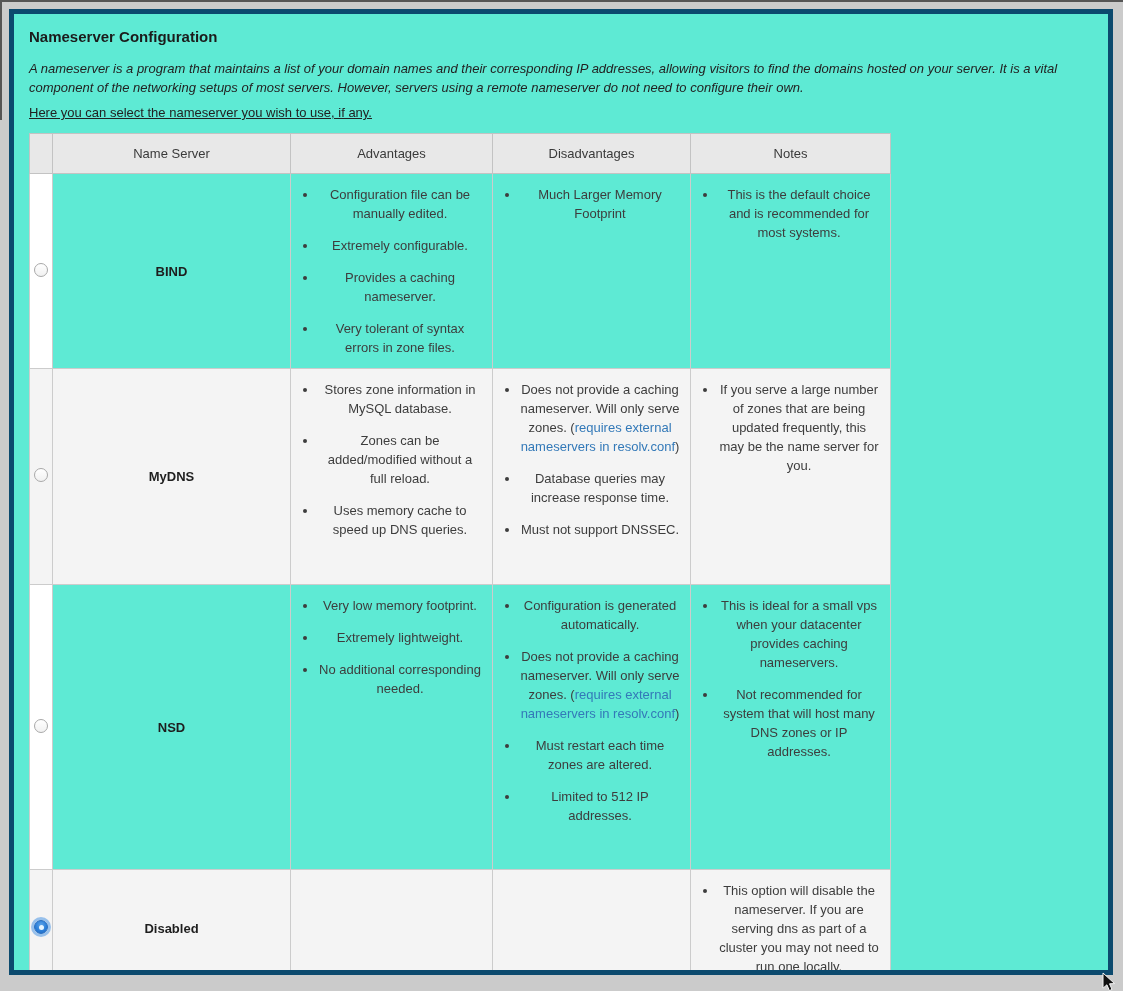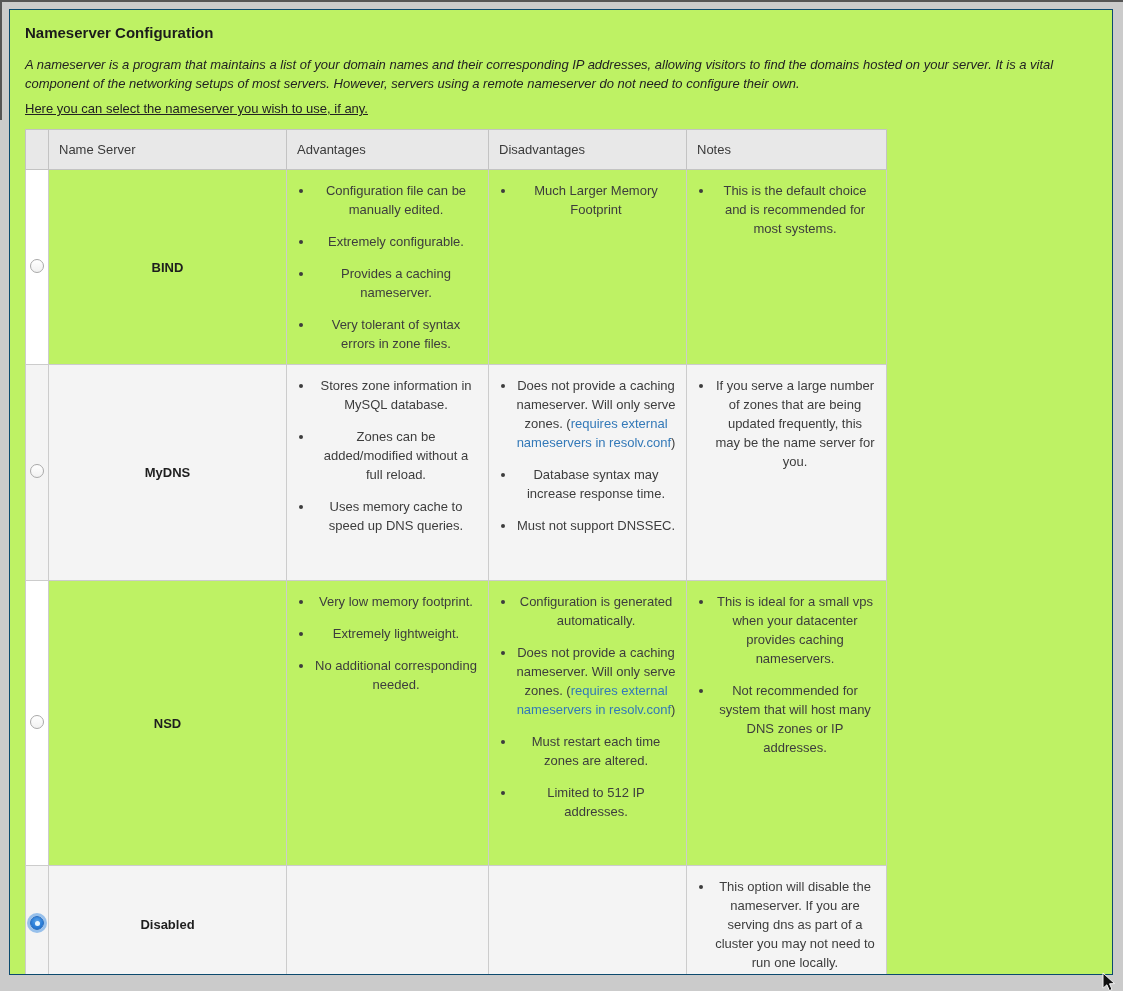--- a/index.html
+++ b/index.html
@@ -15,22 +15,22 @@
     background: #555;
   }
   .left-edge {
     position: absolute; top: 0; left: 0; width: 2px; height: 120px;
     background: #555;
   }
   .panel {
     position: absolute;
     left: 9px; top: 9px;
     width: 1104px; height: 966px;
-    background: #bef264;
-    border: 1px solid #0c4a6e;
+    background: #5eead4;
+    border: 5px solid #0c4a6e;
     padding: 12px 15px;
     overflow: hidden;
   }
   .page-title {
     font-size: 15px;
     font-weight: bold;
     color: #1b1b1b;
     margin: 2px 0 14px 0;
   }
   .intro {
@@ -55,21 +55,21 @@
   }
   .ns-table th, .ns-table td {
     border: 1px solid #cccccc;
     font-size: 13px;
     color: #3d3d3d;
     vertical-align: top;
   }
   .ns-table thead th {
     background: #e8e8e8;
     border-color: #c3c3c3;
-    text-align: left;
+    text-align: center;
     font-weight: normal;
     color: #3a3a3a;
     height: 40px;
     padding: 6px 10px;
     vertical-align: middle;
   }
   .ns-table tbody tr.alt td { background: #f4f4f4; }
   .ns-table tbody td.radio-cell { background: #ffffff; vertical-align: middle; text-align: center; padding: 0; }
   .ns-table tbody td.name-cell {
     vertical-align: middle;
@@ -184,21 +184,21 @@
           <td class="list-cell">
             <ul>
               <li>Stores zone information in MySQL database.</li>
               <li>Zones can be added/modified without a full reload.</li>
               <li>Uses memory cache to speed up DNS queries.</li>
             </ul>
           </td>
           <td class="list-cell">
             <ul>
               <li>Does not provide a caching nameserver. Will only serve zones. (<a href="#">requires external nameservers in resolv.conf</a>)</li>
-              <li>Database syntax may increase response time.</li>
+              <li>Database queries may increase response time.</li>
               <li>Must not support DNSSEC.</li>
             </ul>
           </td>
           <td class="list-cell">
             <ul>
               <li>If you serve a large number of zones that are being updated frequently, this may be the name server for you.</li>
             </ul>
           </td>
         </tr>
         <tr>

